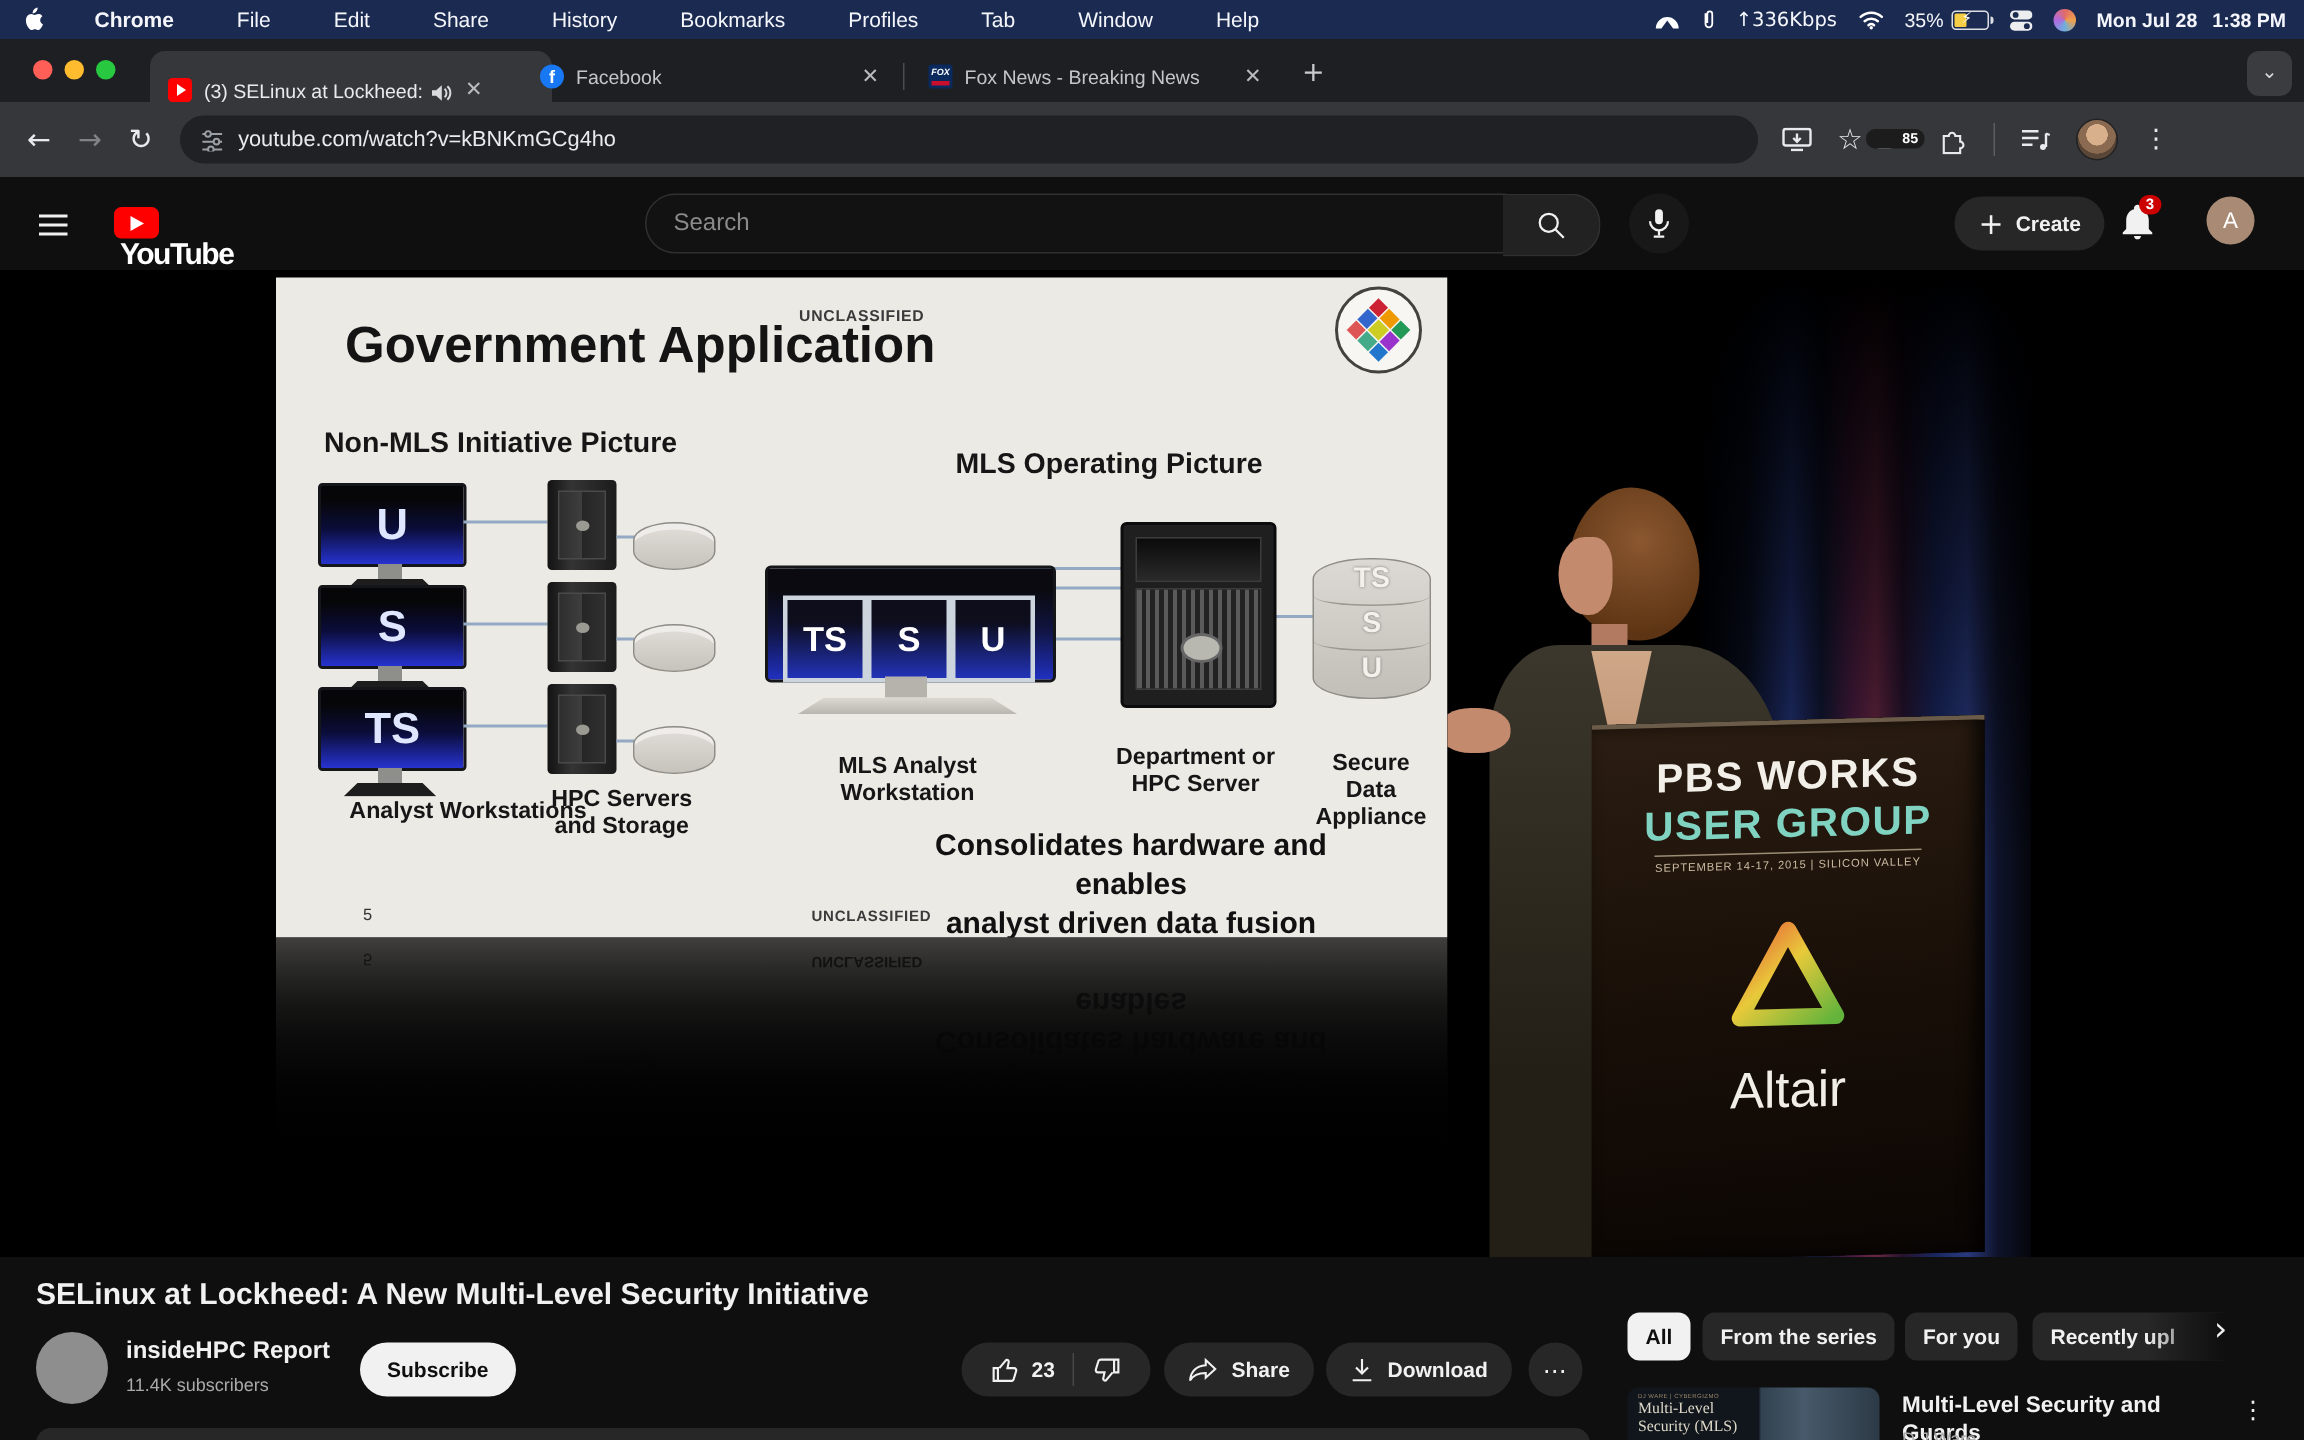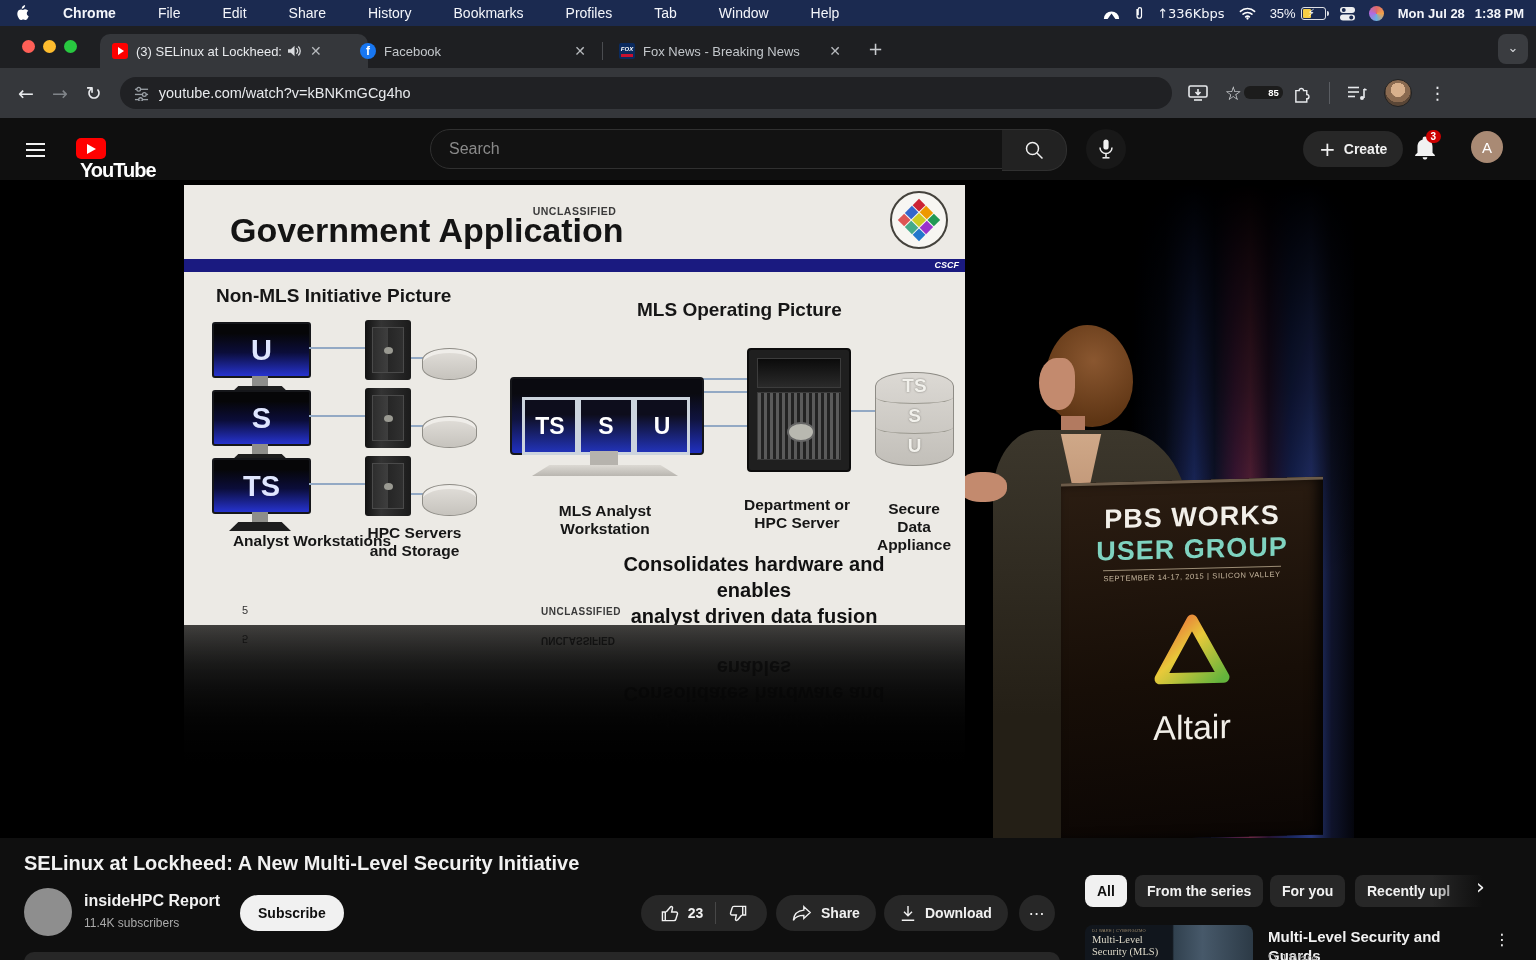--- a/index.html
+++ b/index.html
@@ -201,21 +201,21 @@
     <span style="font-weight:600;">Mon Jul 28</span>
     <span style="font-weight:600;margin-left:-4px;">1:38 PM</span>
   </div>
 </div>
 
 <div id="tabstrip" class="abs">
   <span class="tl" style="left:22px;background:#ff5f57;"></span>
   <span class="tl" style="left:43px;background:#febc2e;"></span>
   <span class="tl" style="left:64px;background:#28c840;"></span>
 
-  <div class="tab active" style="left:100px;width:268px;">
+  <div class="tab active" style="left:100px;width:268px;align-items:flex-end;">
     <span class="fav yt-fav"></span>
     <span class="ttl">(3) SELinux at Lockheed:</span>
     <svg width="14" height="12" viewBox="0 0 15 12" style="margin-left:6px;flex:0 0 auto;">
         <path fill="#d8dadd" d="M0 4h3l4-3.5v11L3 8H0z"></path>
         <path fill="none" stroke="#d8dadd" stroke-width="1.4" d="M9 3a4 4 0 0 1 0 6M11 1.2a6.5 6.5 0 0 1 0 9.6"></path>
       </svg>
     <span class="x glyph">✕</span>
   </div>
 
   <div class="tab" style="left:348px;width:248px;">
@@ -334,23 +334,20 @@
           <i style="background:#e90;"></i>
           <i style="background:#295;"></i>
         <i style="background:#36c;"></i>
           <i style="background:#cc2;"></i>
           <i style="background:#93c;"></i>
         <i style="background:#d55;"></i>
           <i style="background:#4a8;"></i>
           <i style="background:#27c;"></i>
       </div>
     </div>
-    <div class="sl-banner">
-        <span>CSCF</span>
-      </div>
 
     <div class="abs" style="left:32px;top:100px;font-size:19px;font-weight:bold;">Non-MLS Initiative Picture</div>
 
     <div class="mon" style="left:28px;top:137px;">
         <span>U</span>
       </div>
     <div class="mstand" style="left:68px;top:191px;"></div>
       <div class="mbase" style="left:45px;top:201px;"></div>
     <div class="mon" style="left:28px;top:205px;">
         <span>S</span>

